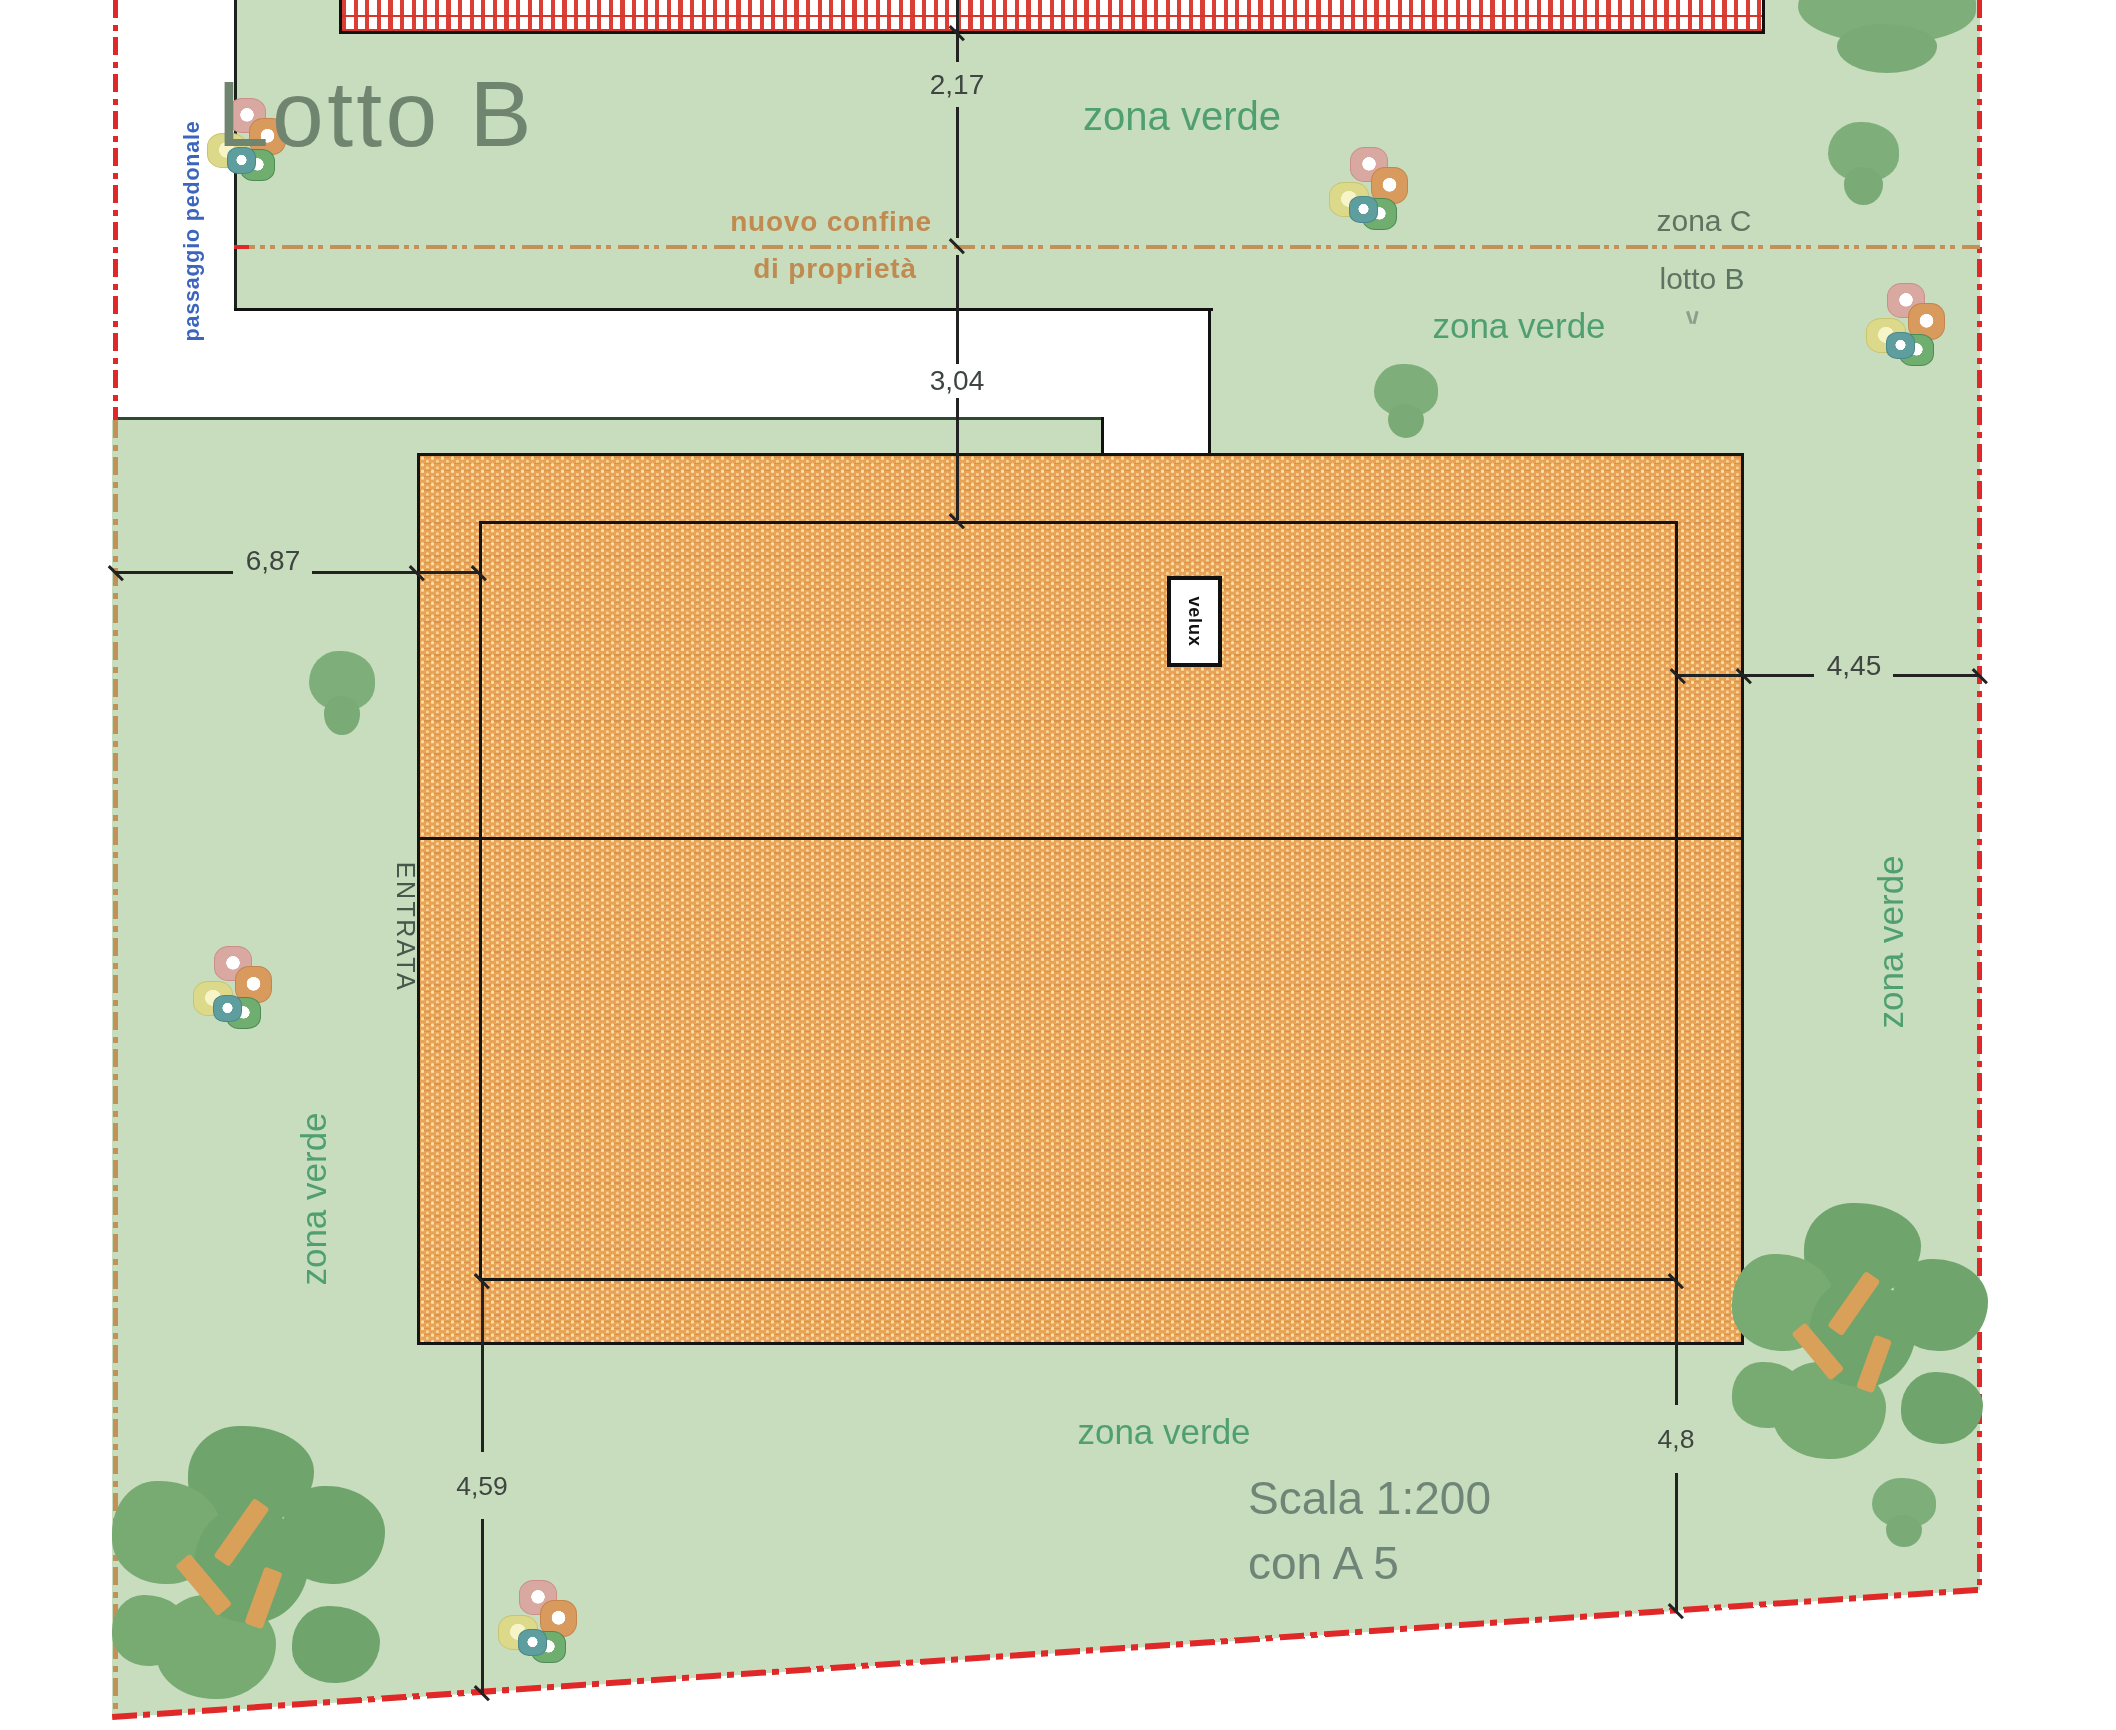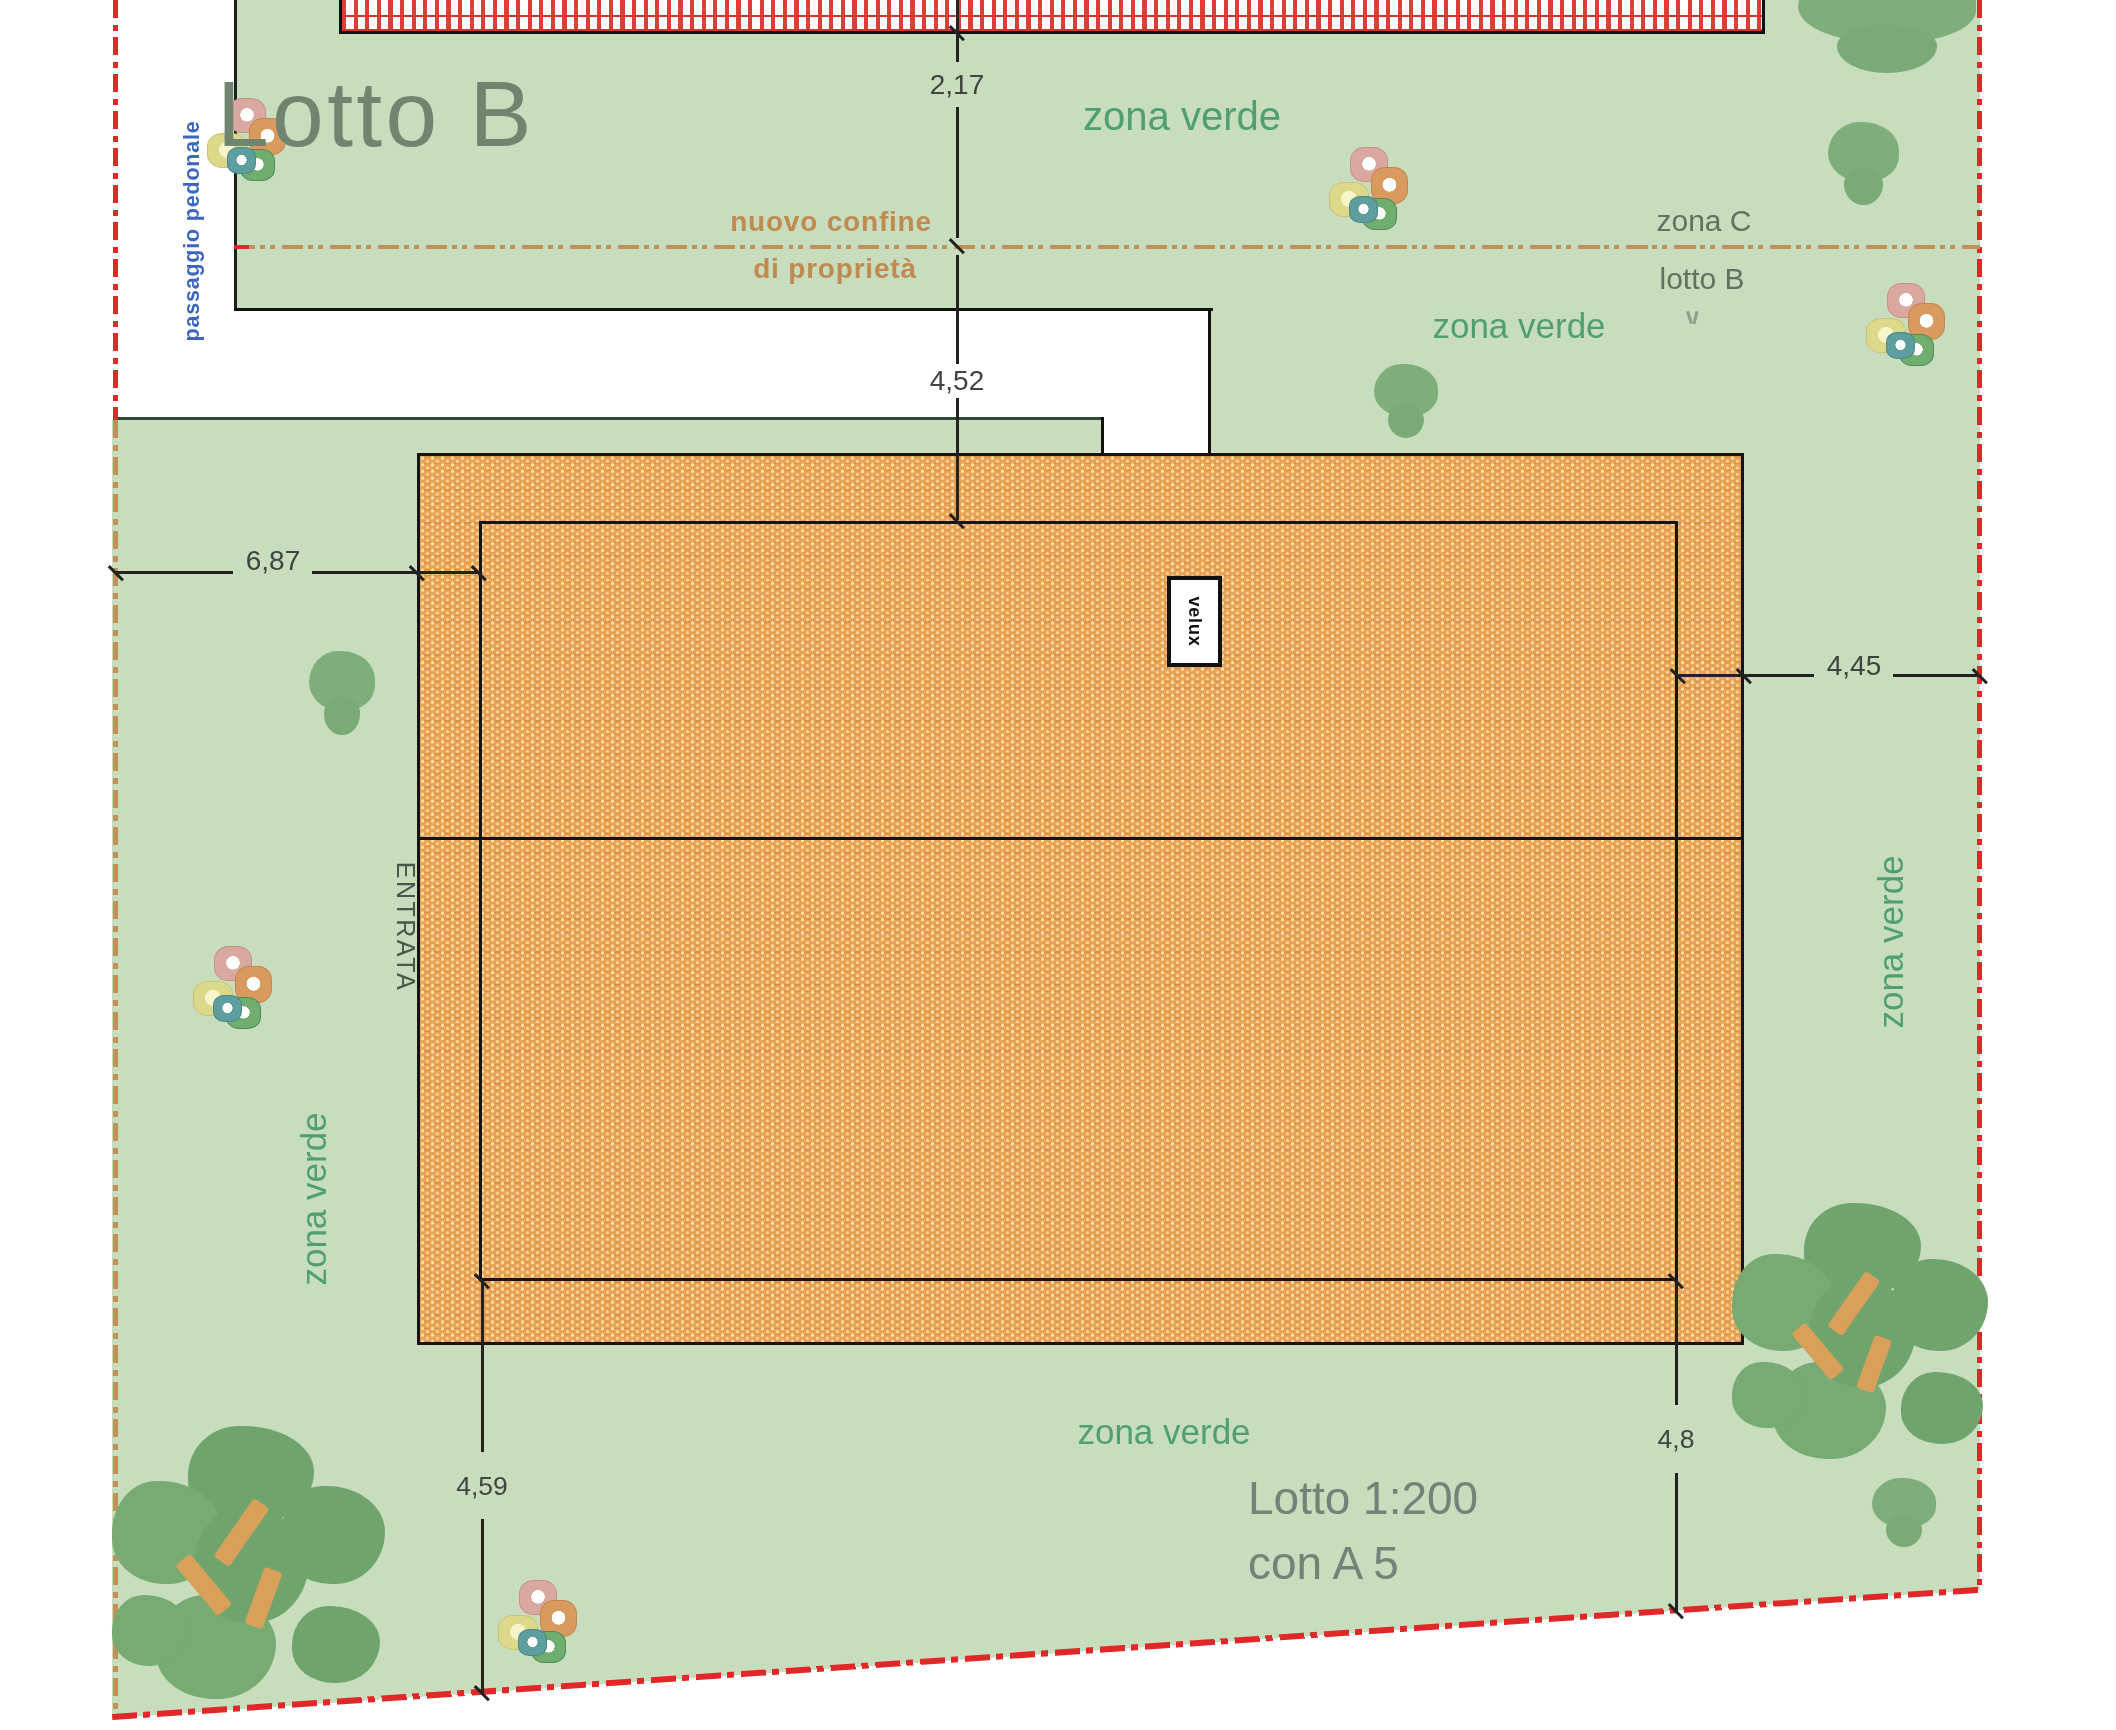--- a/index.html
+++ b/index.html
@@ -215,21 +215,21 @@
     </div>
 
   <div class="dim" style="left:956px;top:0;width:2.5px;height:62px;"></div>
   <div class="dim" style="left:956px;top:107px;width:2.5px;height:131px;"></div>
   <div class="dim" style="left:956px;top:255px;width:2.5px;height:109px;"></div>
   <div class="dim" style="left:956px;top:398px;width:2.5px;height:122px;"></div>
   <div class="tick" style="left:957px;top:33px;"></div>
   <div class="tick" style="left:957px;top:246px;"></div>
   <div class="tick" style="left:957px;top:521px;"></div>
   <div class="dimlabel" style="left:957px;top:85px;">2,17</div>
-  <div class="dimlabel" style="left:957px;top:381px;">4,52</div>
+  <div class="dimlabel" style="left:957px;top:381px;">3,04</div>
 
   <div class="dim" style="left:116px;top:571px;width:117px;height:2.5px;"></div>
   <div class="dim" style="left:312px;top:571px;width:167px;height:2.5px;"></div>
   <div class="tick" style="left:116px;top:573px;"></div>
   <div class="tick" style="left:417px;top:573px;"></div>
   <div class="tick" style="left:479px;top:573px;"></div>
   <div class="dimlabel" style="left:273px;top:561px;">6,87</div>
 
   <div class="dim" style="left:1678px;top:674px;width:136px;height:2.5px;"></div>
   <div class="dim" style="left:1893px;top:674px;width:87px;height:2.5px;"></div>
@@ -258,17 +258,17 @@
   <div class="lbl zona" style="left:1519px;top:326px;">zona verde</div>
   <div class="lbl zona v" style="left:314px;top:1199px;">zona verde</div>
   <div class="lbl zona v" style="left:1891px;top:942px;">zona verde</div>
   <div class="lbl zona" style="left:1164px;top:1432px;">zona verde</div>
 
   <div class="lbl confine-txt" style="left:831px;top:222px;">nuovo confine</div>
   <div class="lbl confine-txt" style="left:835px;top:269px;">di proprietà</div>
   <div class="lbl passaggio" style="left:192px;top:231px;">passaggio pedonale</div>
   <div class="lbl entrata" style="left:405px;top:927px;">ENTRATA</div>
 
-  <div class="scala" style="left:1248px;top:1471px;">Lotto 1:200</div>
+  <div class="scala" style="left:1248px;top:1471px;">Scala 1:200</div>
   <div class="scala" style="left:1248px;top:1536px;">con A 5</div>
 
 </div>
 
 
 </body></html>

